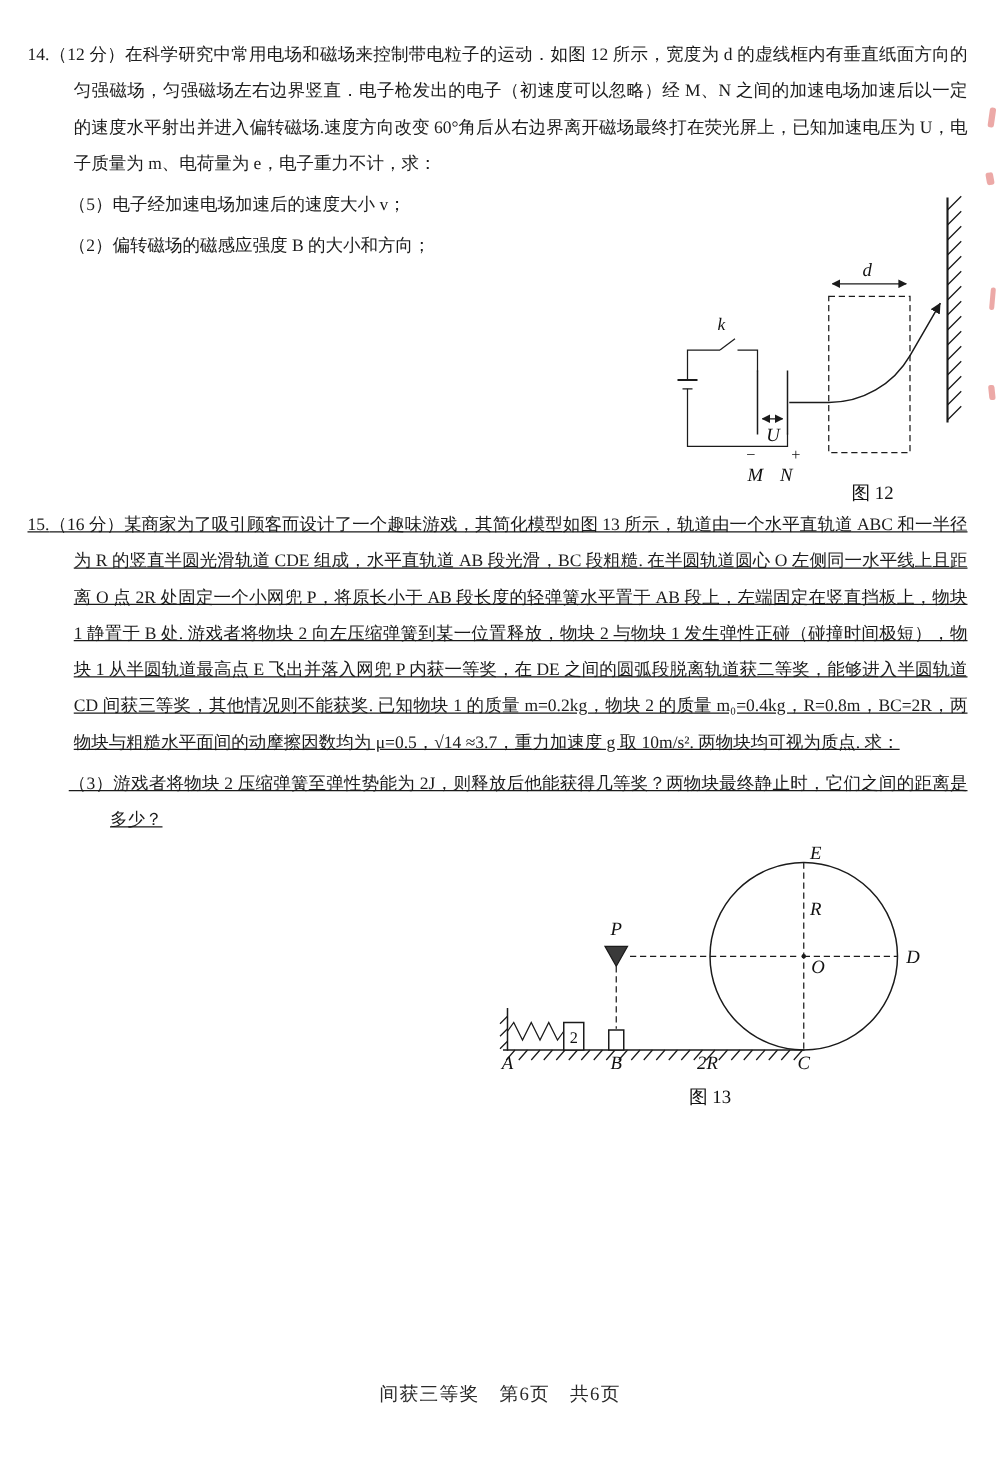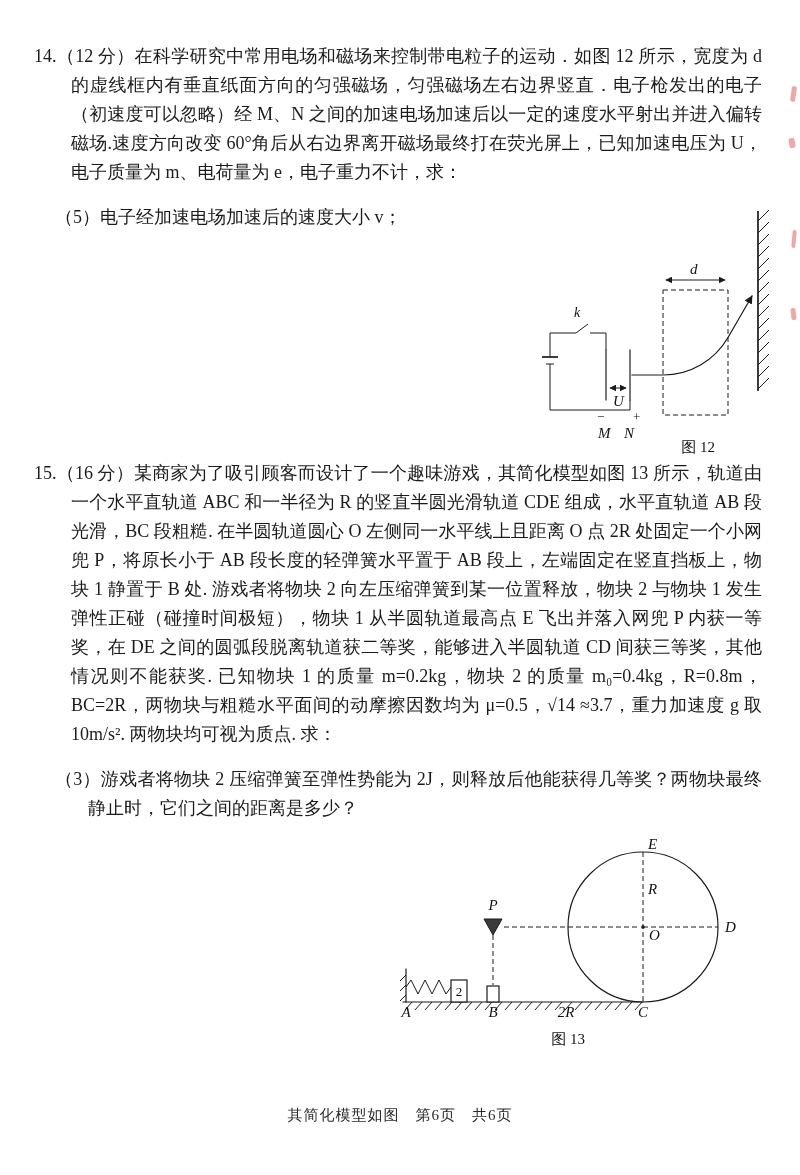--- a/index.html
+++ b/index.html
@@ -3,27 +3,27 @@
 <meta charset="utf-8">
 <style>
   html,body{margin:0;padding:0;}
   body{
     width:800px;height:1175px;
     background:#ffffff;color:#1b1b1b;
     font-family:"Liberation Serif","DejaVu Serif",serif;
     position:relative;overflow:hidden;
   }
   .page{padding:26px 22px 0 18px;position:relative;height:1149px;box-sizing:border-box;}
-  p{margin:16px;font-size:18px;line-height:29px;text-align:justify;}
+  p{margin:4px;font-size:14px;line-height:29px;text-align:justify;}
   .prob{padding-left:37px;text-indent:-37px;}
   .item{margin-left:37px;}
   .hang3{padding-left:33px;text-indent:-33px;}
   .p14-body{overflow:visible;}
   .fig12{float:right;margin:2px 0 4px 12px;}
-  .p15{clear:both;margin-top:12px;}
+  .p15{clear:both;margin-top:12px;text-decoration:underline;}
   .fig13wrap{width:380px;margin:6px 0 0 auto;}
   .footer{position:absolute;left:0;right:0;bottom:24px;text-align:center;
     font-size:15px;color:#2a2a2a;letter-spacing:1px;}
   
   .ln{stroke:#1b1b1b;stroke-width:1.2;fill:none;stroke-linecap:square;}
   .thin{stroke:#1b1b1b;stroke-width:1;fill:none;}
   .thk{stroke:#1b1b1b;stroke-width:1.7;fill:none;}
   .dash{stroke:#1b1b1b;stroke-width:1;fill:none;stroke-dasharray:5 3;}
   .hatch{stroke:#1b1b1b;stroke-width:1;fill:none;}
   .lbl{font:italic 15px "Liberation Serif",serif;fill:#111;}
@@ -76,20 +76,21 @@
 
         <text class="num" x="69" y="216">−</text>
         <text class="num" x="105" y="216">+</text>
         <text class="lbl" x="70" y="233">M</text>
         <text class="lbl" x="96" y="233">N</text>
 
         <text class="cap" x="170" y="247" text-anchor="middle">图 12</text>
       </svg>
 
       <p class="item">（5）电子经加速电场加速后的速度大小 v；</p>
+      <p class="item">（2）偏转磁场的磁感应强度 B 的大小和方向；</p>
     </div>
   </section>
 
   <section class="p15">
     <p class="prob"><span>15.</span><span>（16 分）某商家为了吸引顾客而设计了一个趣味游戏，其简化模型如图 13 所示，轨道由一个水平直轨道 ABC 和一半径为 R 的竖直半圆光滑轨道 CDE 组成，水平直轨道 AB 段光滑，BC 段粗糙. 在半圆轨道圆心 O 左侧同一水平线上且距离 O 点 2R 处固定一个小网兜 P，将原长小于 AB 段长度的轻弹簧水平置于 AB 段上，左端固定在竖直挡板上，物块 1 静置于 B 处. 游戏者将物块 2 向左压缩弹簧到某一位置释放，物块 2 与物块 1 发生弹性正碰（碰撞时间极短），物块 1 从半圆轨道最高点 E 飞出并落入网兜 P 内获一等奖，在 DE 之间的圆弧段脱离轨道获二等奖，能够进入半圆轨道 CD 间获三等奖，其他情况则不能获奖. 已知物块 1 的质量 m=0.2kg，物块 2 的质量 m₀=0.4kg，R=0.8m，BC=2R，两物块与粗糙水平面间的动摩擦因数均为 μ=0.5，√14 ≈3.7，重力加速度 g 取 10m/s². 两物块均可视为质点. 求：</span></p>
     <p class="item hang3">（3）游戏者将物块 2 压缩弹簧至弹性势能为 2J，则释放后他能获得几等奖？两物块最终静止时，它们之间的距离是多少？</p>
 
     <div class="fig13wrap">
       <svg width="380" height="212" viewBox="0 0 380 212">
 
@@ -124,20 +125,20 @@
         <text class="lbl" x="8" y="178" text-anchor="middle">A</text>
         <text class="lbl" x="95" y="178" text-anchor="middle">B</text>
         <text class="lbl" x="168" y="178" text-anchor="middle">2R</text>
         <text class="lbl" x="245" y="178" text-anchor="middle">C</text>
 
         <text class="cap" x="170" y="205" text-anchor="middle">图 13</text>
       </svg>
     </div>
   </section>
 
-  <div class="footer">其简化模型如图　第6页　共6页</div>
+  <div class="footer">间获三等奖　第6页　共6页</div>
 
   <div class="redmark" style="left:791px;top:86px;width:5px;height:16px;transform:rotate(8deg);"></div>
   <div class="redmark" style="left:789px;top:138px;width:6px;height:10px;transform:rotate(-10deg);"></div>
   <div class="redmark" style="left:792px;top:230px;width:4px;height:18px;transform:rotate(5deg);"></div>
   <div class="redmark" style="left:791px;top:308px;width:5px;height:12px;transform:rotate(-6deg);"></div>
 
 </div>
 
 </body></html>

